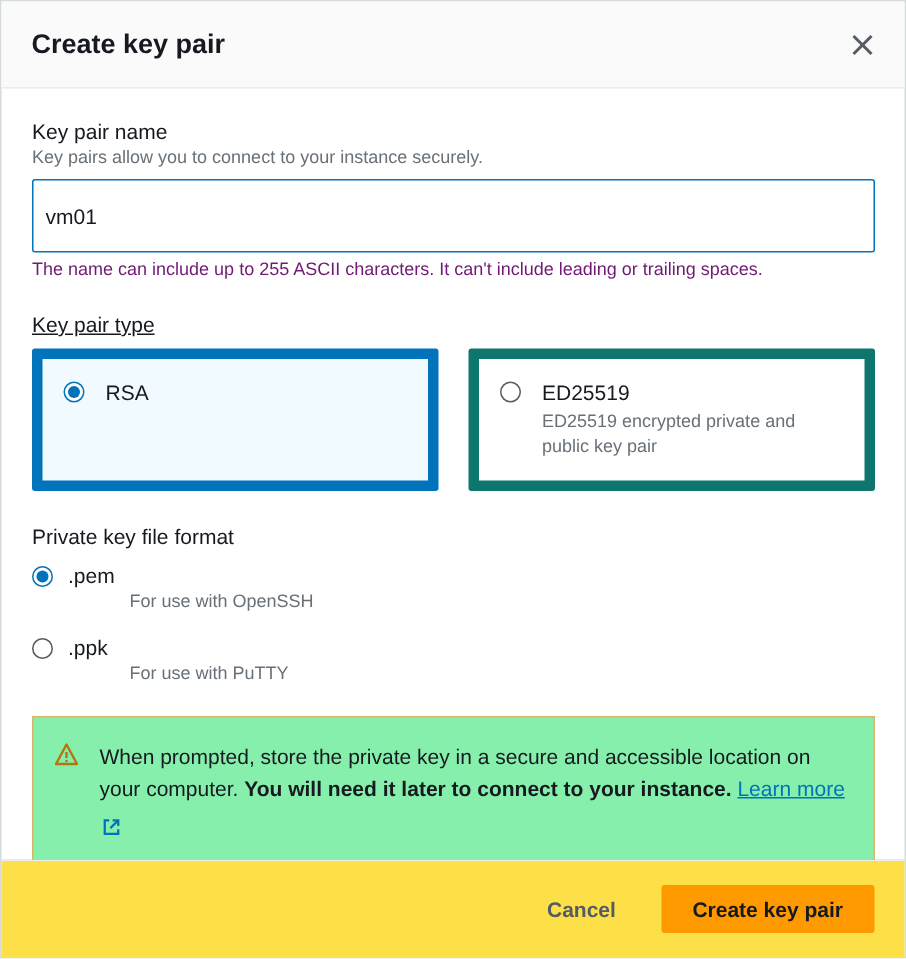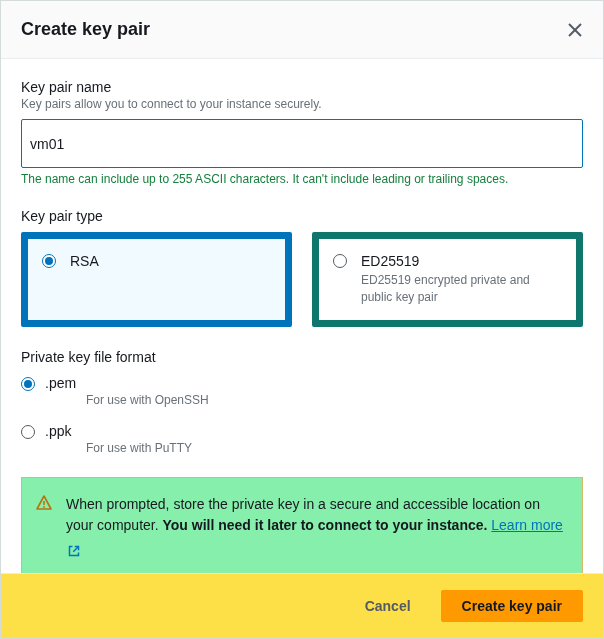--- a/index.html
+++ b/index.html
@@ -62,21 +62,21 @@
       height: 49px;
       padding: 4px 8px;
       font-size: 14px;
       border: 1px solid #0073bb;
       border-radius: 2px;
       outline: none;
       color: #16191f;
     }
     .hint {
       font-size: 12px;
-      color: #15803d;
+      color: #701a75;
       margin-top: 4px;
     }
     .tiles {
       display: flex;
       gap: 20px;
     }
     .tile {
       flex: 1;
       border: 7px solid #0f766e;
       border-radius: 2px;
@@ -236,21 +236,21 @@
     <div class="section">
       <div class="label">Key pair name</div>
       <div class="sublabel">Key pairs allow you to connect to your instance securely.</div>
       <div style="position:relative;">
         <input type="text" class="text-input" value="vm01" style="">
       </div>
       <div class="hint">The name can include up to 255 ASCII characters. It can't include leading or trailing spaces.</div>
     </div>
 
     <div class="section">
-      <div class="label" style="margin-bottom:8px;">Key pair type</div>
+      <div class="label" style="margin-bottom:8px;text-decoration:underline;">Key pair type</div>
       <div class="tiles">
         <div class="tile selected">
           <div class="radio"></div>
           <div class="tile-title">RSA</div>
         </div>
         <div class="tile">
           <div class="radio"></div>
           <div class="tile-title">ED25519</div>
           <div class="tile-desc">ED25519 encrypted private and public key pair</div>
         </div>

